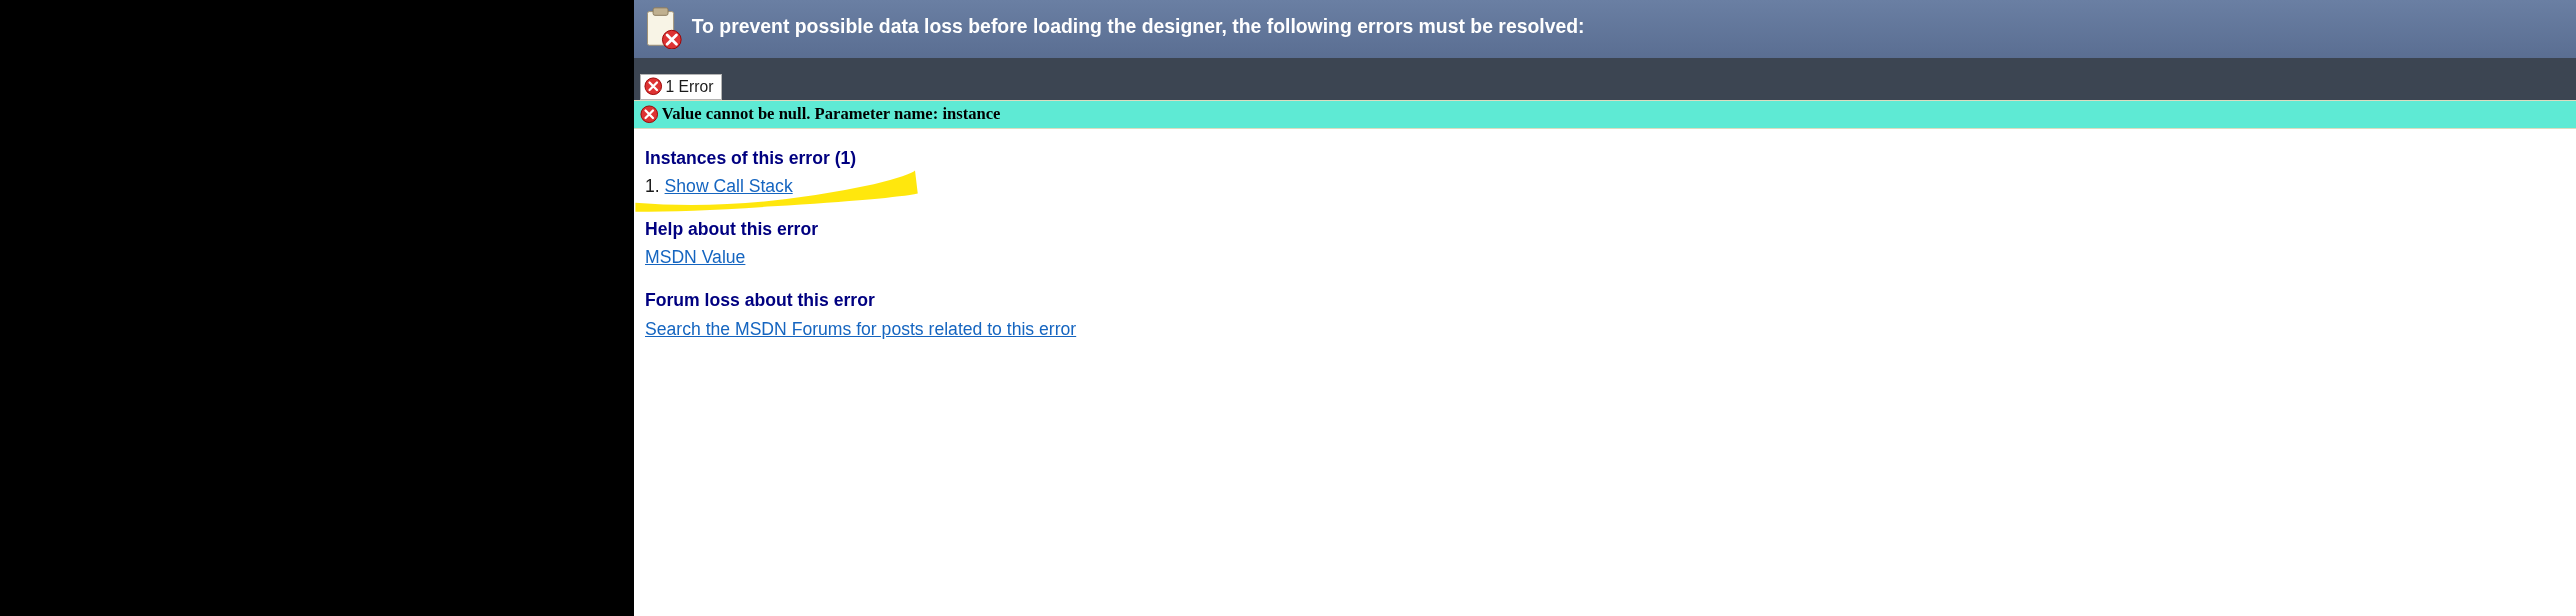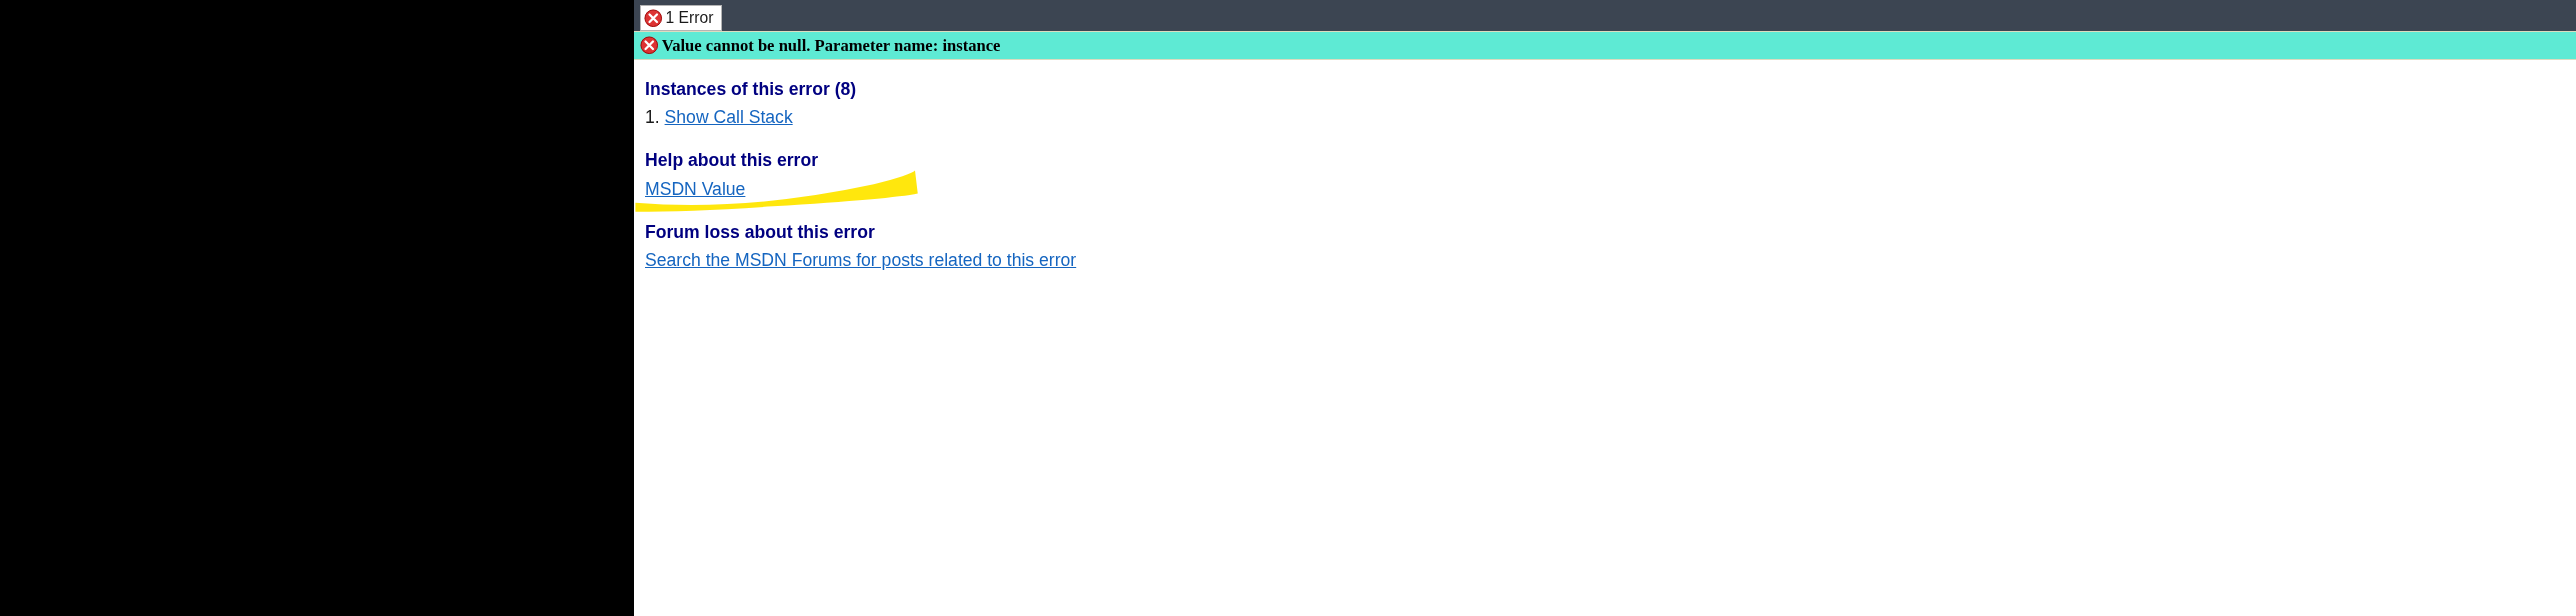--- a/index.html
+++ b/index.html
@@ -49,21 +49,21 @@
     color: #fff;
     font-weight: 700;
     font-size: 19.4px;
     line-height: 1.2;
   }
   .tab-row {
     background: #3c4552;
     padding: 3.7px 0 0 5.5px;
     display: flex;
     align-items: flex-end;
-    height: 31px;
+    height: 42px;
   }
   .error-tab {
     background: #fff;
     border: 0.9px solid #b4b4b4;
     display: inline-flex;
     align-items: center;
     gap: 2.8px;
     padding: 1.8px 7.4px 1.8px 3.7px;
     font-size: 15.7px;
     color: #1a1a1a;
@@ -125,20 +125,31 @@
   }
 </style>
 </head>
 <body>
 
 <div class="root">
   <div class="left-pane"></div>
 
   <div class="right-pane">
 
+    <div class="banner">
+      <div class="banner-icon-wrap">
+        <svg viewBox="0 0 46 46" width="43" height="43">
+          <rect x="8" y="6" width="28" height="36" rx="2" fill="#f8f4e6" stroke="#a09070" stroke-width="1"></rect>
+          <rect x="14" y="2" width="16" height="8" rx="2" fill="#c0b090" stroke="#88785a" stroke-width="1"></rect>
+          <circle cx="34" cy="36" r="10" fill="#d33" stroke="#900" stroke-width="1"></circle>
+          <path d="M29 31 L39 41 M39 31 L29 41" stroke="#fff" stroke-width="3" stroke-linecap="round"></path>
+        </svg>
+      </div>
+      <div class="banner-title">To prevent possible data loss before loading the designer, the following errors must be resolved:</div>
+    </div>
 
     <div class="tab-row">
       <div class="error-tab">
         <svg width="18.5" height="18.5" viewBox="0 0 20 20">
           <circle cx="10" cy="10" r="9" fill="#d33" stroke="#900" stroke-width="1"></circle>
           <path d="M6 6 L14 14 M14 6 L6 14" stroke="#fff" stroke-width="2.5" stroke-linecap="round"></path>
         </svg>
         <span>1 Error</span>
       </div>
     </div>
@@ -146,21 +157,21 @@
     <div class="error-bar">
       <svg width="18.5" height="18.5" viewBox="0 0 20 20">
         <circle cx="10" cy="10" r="9" fill="#d33" stroke="#900" stroke-width="1"></circle>
         <path d="M6 6 L14 14 M14 6 L6 14" stroke="#fff" stroke-width="2.5" stroke-linecap="round"></path>
       </svg>
       <span class="error-bar-text">Value cannot be null. Parameter name: instance</span>
     </div>
 
     <div class="content">
 
-      <div class="section-heading">Instances of this error (8)</div>
+      <div class="section-heading">Instances of this error (1)</div>
       <div class="item-line">
         <span>1.</span>
         <span class="link">Show Call Stack</span>
       </div>
 
       <div class="section-heading">Help about this error</div>
       <div class="link-block">
         <span class="link">MSDN Value</span>
       </div>
 

